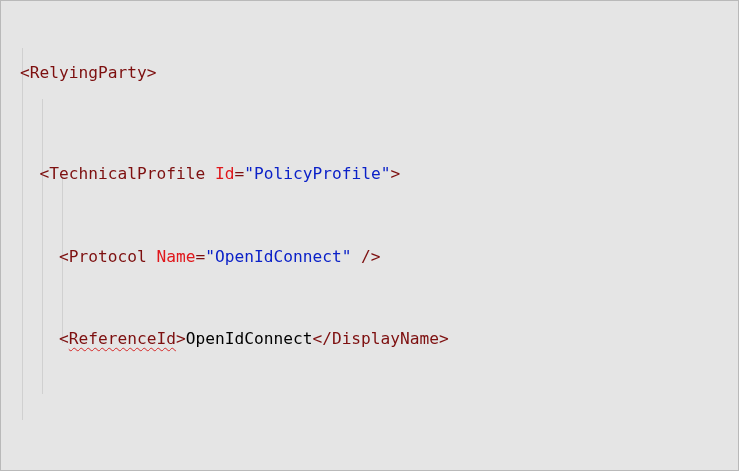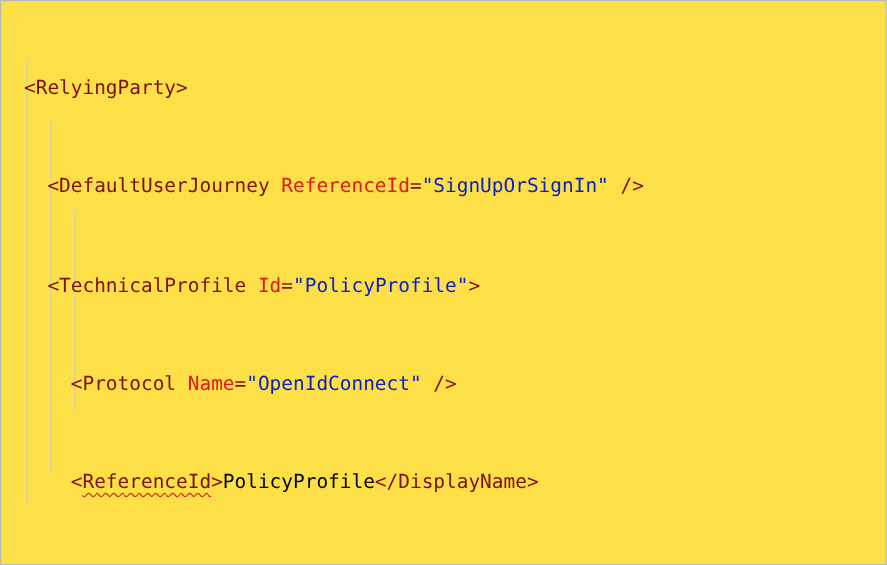--- a/index.html
+++ b/index.html
@@ -1,21 +1,21 @@
 <!DOCTYPE html>
 <html><head>
   <meta charset="utf-8">
   <style>
     html, body { margin: 0; padding: 0; background: #ffffff; }
     body { width: 739px; height: 471px; overflow: hidden; }
     .frame {
       position: absolute; left: 0; top: 0;
       width: 737px; height: 469px;
       border: 1px solid #b9b9b9;
-      background: #fde047;
+      background: #e5e5e5;
       overflow: hidden;
     }
     .code {
       position: absolute; left: 19px; top: 21px;
       font-family: "DejaVu Sans Mono", monospace;
       font-size: 16.2px;
       white-space: pre;
     }
     .line { height: 25.3px; line-height: 25.3px; position: relative; }
     .tag { color: #7d0f0f; }
@@ -36,27 +36,26 @@
 <body>
 
 <div class="frame">
   <div class="guide" style="left:21px; top:47px; height:372px;"></div>
   <div class="guide" style="left:41px; top:98px; height:295px;"></div>
   <div class="guide" style="left:61px; top:174px; height:168px;"></div>
 
   <div class="code">
     <div class="line"><span class="tag">&lt;RelyingParty&gt;</span></div>
 
-    <div class="line">  <span class="tag">&lt;DefaultUserJourney</span> <span class="attr">ReferenceId</span><span class="eq">=</span><span class="val">"SignUpOrSignIn"</span><span class="tag"> /&gt;</span></div>
 
     <div class="line">  <span class="tag">&lt;TechnicalProfile</span> <span class="attr">Id</span><span class="eq">=</span><span class="val">"PolicyProfile"</span><span class="tag">&gt;</span></div>
 
     <div class="line">    <span class="tag">&lt;Protocol</span> <span class="attr">Name</span><span class="eq">=</span><span class="val">"OpenIdConnect"</span><span class="tag"> /&gt;</span></div>
 
-    <div class="line">    <span class="tag">&lt;</span><span class="tag squiggle">ReferenceId</span><span class="tag">&gt;</span><span class="txt">PolicyProfile</span><span class="tag">&lt;/DisplayName&gt;</span></div>
+    <div class="line">    <span class="tag">&lt;</span><span class="tag squiggle">ReferenceId</span><span class="tag">&gt;</span><span class="txt">OpenIdConnect</span><span class="tag">&lt;/DisplayName&gt;</span></div>
 
     
 
     
 
     
 
     
 
     

